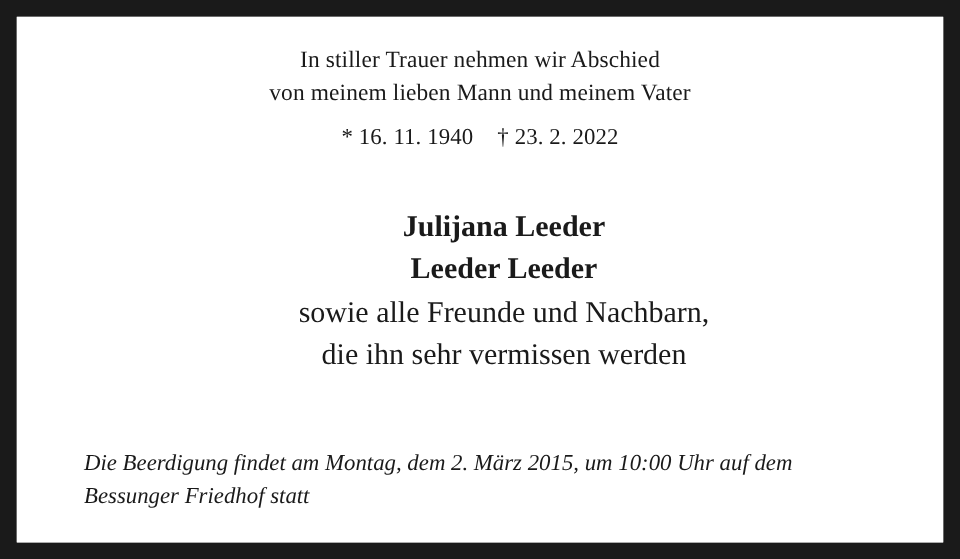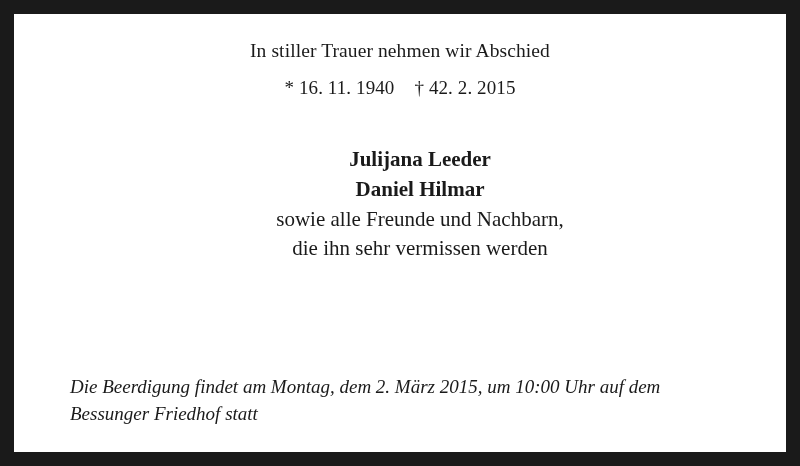--- a/index.html
+++ b/index.html
@@ -55,21 +55,21 @@
     font-size: 19px;
     margin-top: 12px;
     letter-spacing: 0.1px;
   }
   .dates .birth {
     margin-right: 20px;
   }
   .mourners {
     margin-top: 46px;
     text-align: center;
-    font-size: 21px;
+    font-size: 25px;
     line-height: 1.42;
     padding-left: 40px;
   }
   .mourners .bold {
     font-weight: bold;
   }
   .mourners div {
     white-space: nowrap;
   }
   .footer {
@@ -87,30 +87,31 @@
   }
 </style>
 </head>
 <body>
 
 <div class="obituary">
   <div class="inner">
 
     <div class="intro">
       <div>In stiller Trauer nehmen wir Abschied</div>
+      <div>von meinem lieben Mann und meinem Vater</div>
     </div>
 
 
     <div class="dates">
-      <span class="birth">* 16. 11. 1940</span><span class="death">† 42. 2. 2015</span>
+      <span class="birth">* 16. 11. 1940</span><span class="death">† 23. 2. 2022</span>
     </div>
 
     <div class="mourners">
       <div class="bold">Julijana Leeder</div>
-      <div class="bold">Daniel Hilmar</div>
+      <div class="bold">Leeder Leeder</div>
       <div>sowie alle Freunde und Nachbarn,</div>
       <div>die ihn sehr vermissen werden</div>
     </div>
 
     <div class="footer">
       <div>Die Beerdigung findet am Montag, dem 2. März 2015, um 10:00 Uhr auf dem</div>
       <div>Bessunger Friedhof statt</div>
     </div>
 
   </div>

